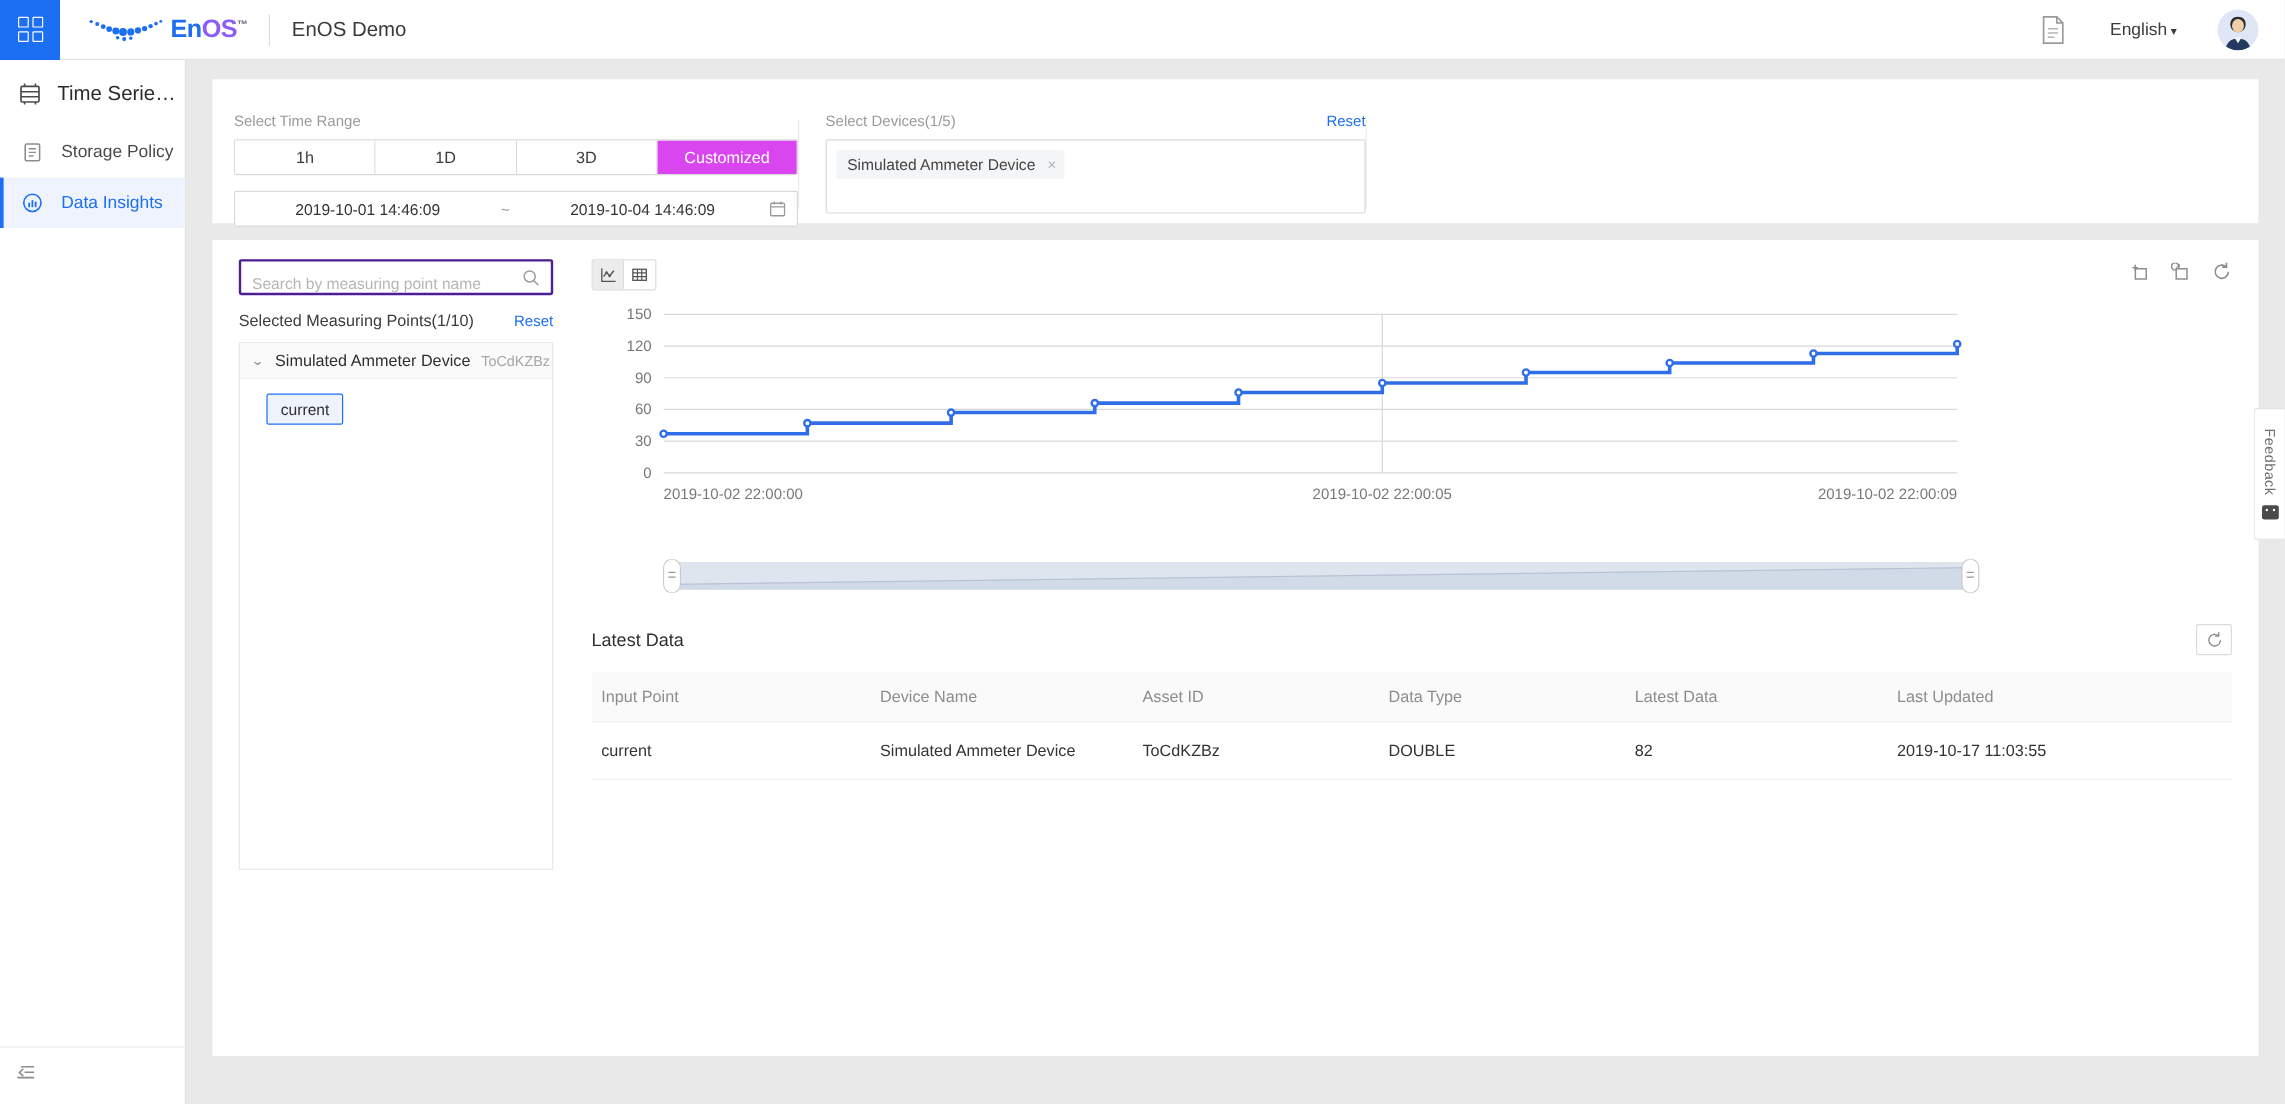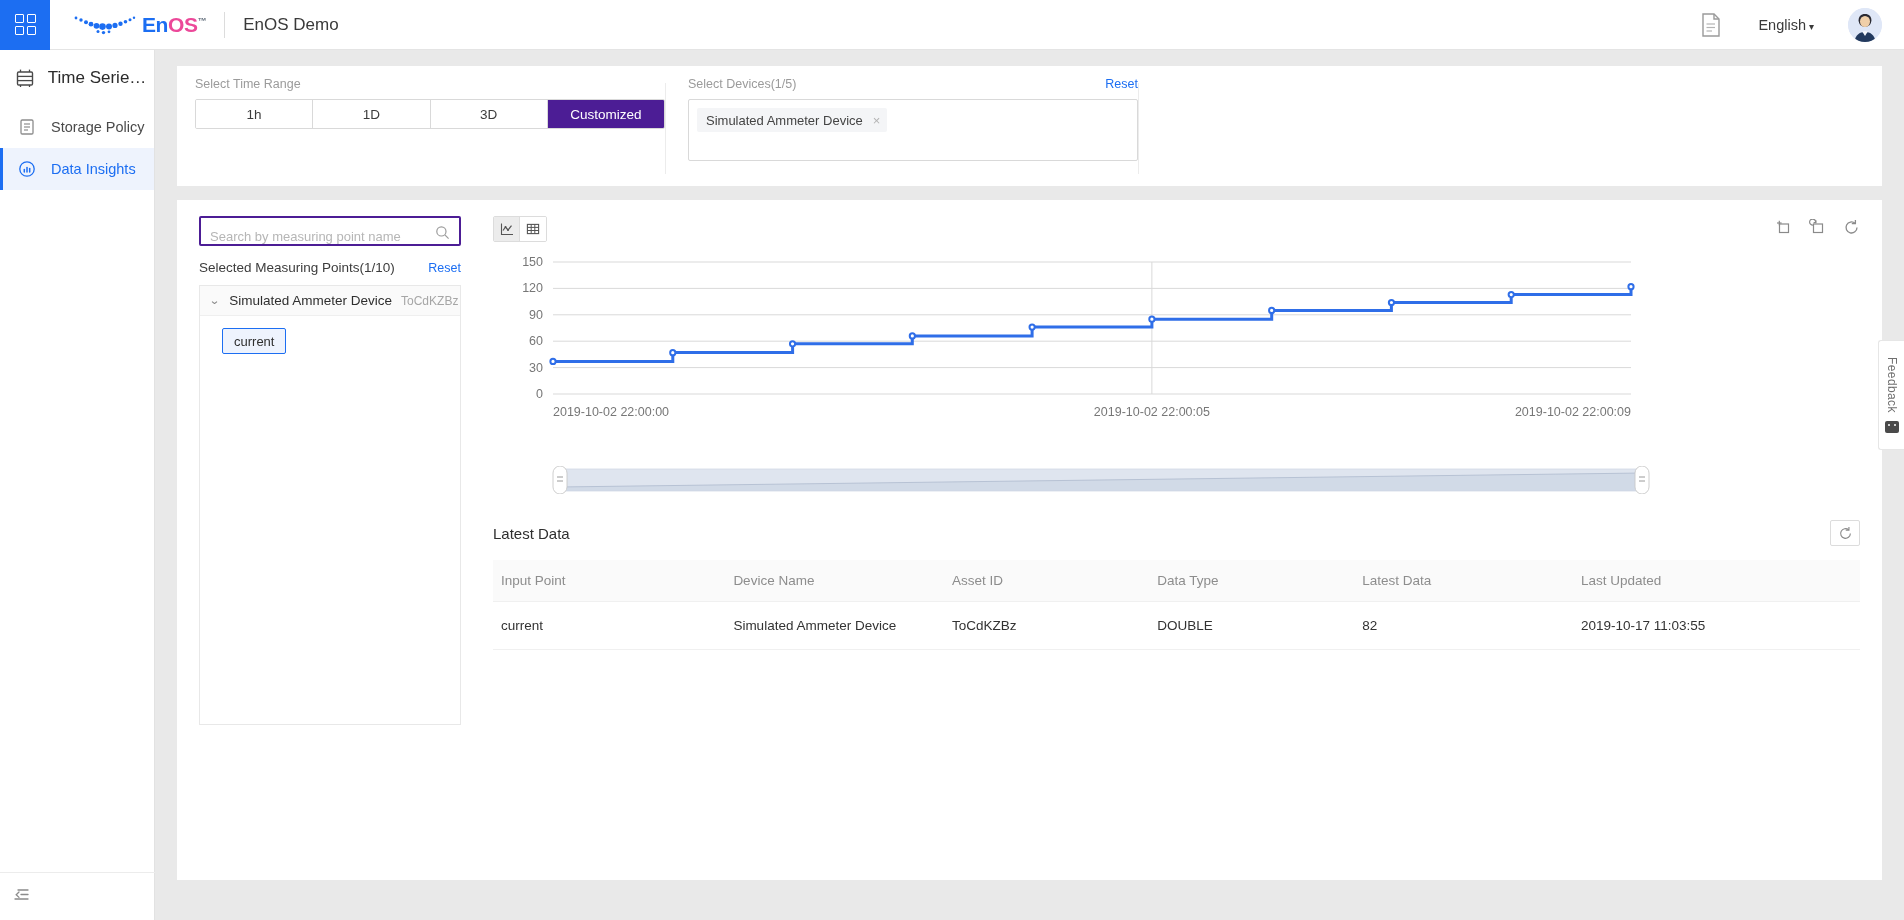--- a/index.html
+++ b/index.html
@@ -23,21 +23,21 @@
     display: flex; align-items: center; justify-content: center; cursor: pointer;
   }
   .grid-glyph { display: grid; grid-template-columns: 9px 9px; grid-template-rows: 9px 9px; gap: 3px; }
   .grid-glyph i { border: 1.6px solid #fff; border-radius: 1px; display: block; }
   .brand-wrap { display: flex; align-items: center; margin-left: 22px; }
   .enos-mark { position: relative; width: 68px; height: 22px; margin-right: 2px; }
   .enos-logo-text {
     font-size: 21px; font-weight: bold; letter-spacing: -0.4px;
   }
   .enos-logo-text .en { color: #1c6ef2; }
-  .enos-logo-text .os { color: #ec4899; }
+  .enos-logo-text .os { color: #8b5cf6; }
   .enos-logo-text .tm { font-size: 9px; vertical-align: super; color: #5e6a78; }
   .brand-div { width: 1px; height: 26px; background: #dcdcdc; margin: 0 18px; }
   .app-title { font-size: 17px; color: #3a3a3a; }
   .topbar-right { margin-left: auto; display: flex; align-items: center; padding-right: 22px; }
   .doc-icon { width: 26px; height: 28px; margin-right: 34px; cursor: pointer; }
   .lang { font-size: 14.5px; color: #3a3a3a; cursor: pointer; margin-right: 34px; }
   .lang .caret { font-size: 10px; margin-left: 3px; }
   .avatar {
     width: 34px; height: 34px; border-radius: 50%;
     background: #dfe6f5; overflow: hidden; position: relative; cursor: pointer;
@@ -64,39 +64,39 @@
     border-top: 1px solid #ececec; display: flex; align-items: center; padding-left: 12px;
   }
 
   
   .content { position: absolute; top: 50px; left: 155px; width: 1749px; height: 870px; background: #e9e9e9; overflow: hidden; }
 
   .panel { background: #fff; }
 
   .filters {
     margin: 16px 22px 0 22px; height: 120px; display: flex;
-    padding: 11px 18px 0 18px;
+    padding: 28px 18px 0 18px;
   }
   .fcol { position: relative; }
   .fcol.c1 { width: 470px; }
   .fcol.c2 { width: 450px; margin-left: 22px; }
   .fcol.c3 { width: 560px; margin-left: 22px; }
   .fdiv { width: 1px; background: #ececec; margin: 6px 0 12px 0; }
   .flabel { font-size: 12.5px; color: #9b9b9b; margin-bottom: 8px; }
   .flabel-row { display: flex; align-items: center; justify-content: space-between; margin-bottom: 8px; }
   .reset-link { font-size: 12.5px; color: #1c6ef2; cursor: pointer; }
 
   .seg { display: flex; height: 30px; border: 1px solid #d9d9d9; border-radius: 2px; overflow: hidden; }
   .seg .segb {
     flex: 1; display: flex; align-items: center; justify-content: center;
     font-size: 13.5px; color: #3c3c3c; background: #fff; cursor: pointer;
     border-right: 1px solid #d9d9d9;
   }
   .seg .segb:last-child { border-right: none; }
-  .seg .segb.on { background: #4c1d95; color: #fff; border-right-color: #1474e8; }
+  .seg .segb.on { background: #d946ef; color: #fff; border-right-color: #1474e8; }
 
   .daterange {
     margin-top: 13px; height: 30px; border: 1px solid #d9d9d9; border-radius: 2px;
     display: flex; align-items: center; background: #fff; cursor: pointer; padding: 0 9px;
   }
   .dr-v { flex: 1; text-align: center; font-size: 13px; color: #333; }
   .dr-sep { width: 26px; text-align: center; color: #9a9a9a; font-size: 13px; }
   .cal-icon { width: 14px; height: 14px; margin-left: 4px; }
 
   .devbox {
@@ -326,20 +326,33 @@
   <div class="content">
 
     <div class="panel filters">
       <div class="fcol c1">
         <div class="flabel">Select Time Range</div>
         <div class="seg">
           <div class="segb">1h</div>
           <div class="segb">1D</div>
           <div class="segb">3D</div>
           <div class="segb on">Customized</div>
+        </div>
+        <div class="daterange">
+          <span class="dr-v">2019-10-01 14:46:09</span>
+          <span class="dr-sep">~</span>
+          <span class="dr-v">2019-10-04 14:46:09</span>
+          <span class="cal-icon">
+            <svg width="14" height="14" viewBox="0 0 14 14">
+              <rect x="1.2" y="2.4" width="11.6" height="10.4" rx="1" fill="none" stroke="#9a9a9a" stroke-width="1.1"></rect>
+              <line x1="1.2" y1="5.4" x2="12.8" y2="5.4" stroke="#9a9a9a" stroke-width="1.1"></line>
+              <line x1="4.2" y1="1" x2="4.2" y2="3.4" stroke="#9a9a9a" stroke-width="1.1"></line>
+              <line x1="9.8" y1="1" x2="9.8" y2="3.4" stroke="#9a9a9a" stroke-width="1.1"></line>
+            </svg>
+          </span>
         </div>
       </div>
 
       <div class="fdiv"></div>
 
       <div class="fcol c2">
         <div class="flabel-row">
           <span class="flabel" style="margin:0">Select Devices(1/5)</span>
           <span class="reset-link">Reset</span>
         </div>

